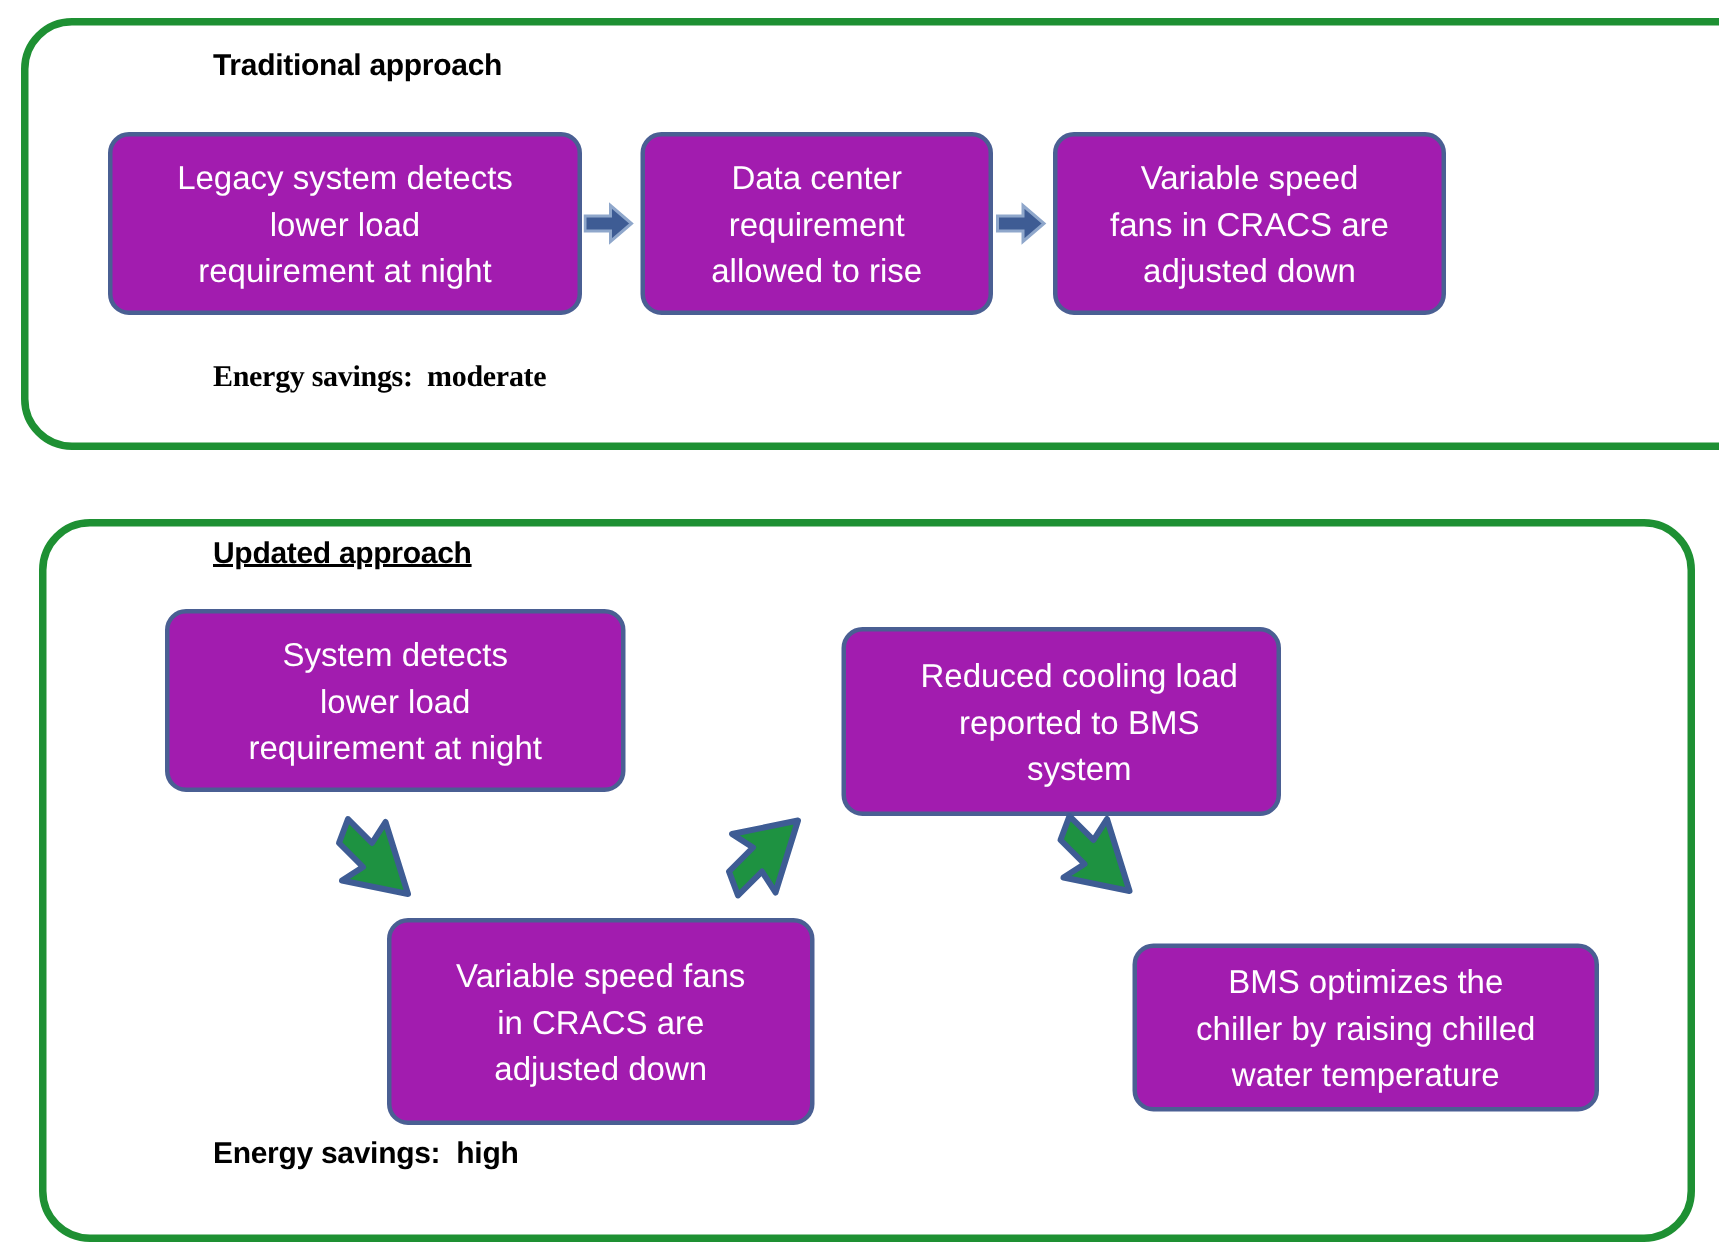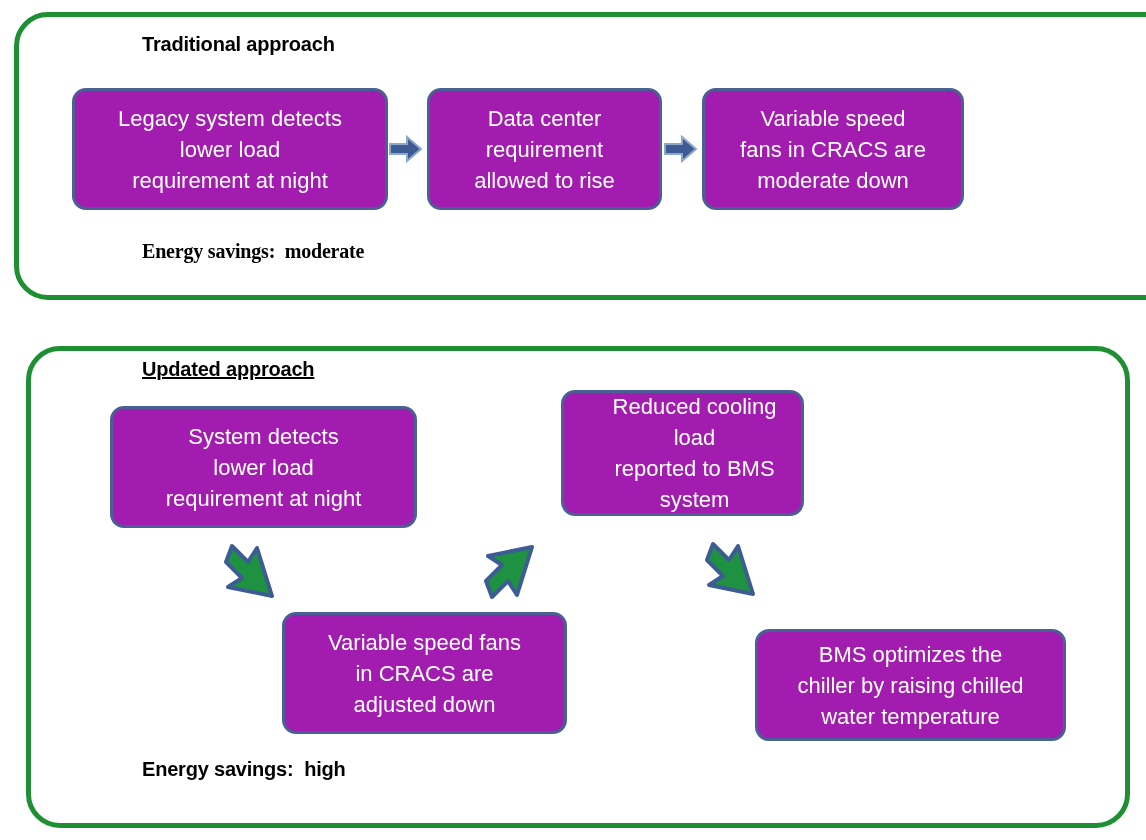--- a/index.html
+++ b/index.html
@@ -84,22 +84,22 @@
   }
   .pbox span { display: block; width: 100%; }
 
   
   #box-t1 { left: 72px;  top: 88px;  width: 316px; height: 122px; }
   #box-t2 { left: 427px; top: 88px;  width: 235px; height: 122px; }
   #box-t3 { left: 702px; top: 88px;  width: 262px; height: 122px; }
 
   
   #box-u1 { left: 110px; top: 406px; width: 307px; height: 122px; }
-  #box-u2 { left: 561px; top: 390px; width: 243px; height: 126px; padding-left: 32px; }
-  #box-u3 { left: 258px; top: 612px; width: 285px; height: 122px; margin-left: 24px; }
+  #box-u2 { left: 561px; top: 418px; width: 293px; height: 126px; padding-left: 32px; }
+  #box-u3 { left: 258px; top: 612px; width: 285px; height: 138px; }
   #box-u4 { left: 755px; top: 594px; width: 311px; height: 112px; margin-top: 35px; }
 
   
   .blue-arrow {
     position: absolute;
     width: 34px;
     height: 30px;
   }
   #arrow-t1 { left: 389px; top: 134px; }
   #arrow-t2 { left: 664px; top: 134px; }
@@ -139,21 +139,21 @@
 allowed to rise</span>
   </div>
 
   <svg class="blue-arrow" id="arrow-t2" viewBox="0 0 34 30">
     <path d="M1 10 H18 V3 L32 15 L18 27 V20 H1 Z" fill="#3E5C94" stroke="#8FA7CB" stroke-width="2" stroke-linejoin="miter"></path>
   </svg>
 
   <div class="pbox" id="box-t3">
     <span>Variable speed
 fans  in CRACS are
-moderate down</span>
+adjusted down</span>
   </div>
 
   <div class="caption" id="savings-traditional">Energy savings:  moderate</div>
 
   <div class="panel" id="panel-updated"></div>
 
   <div class="caption" id="caption-updated">Updated approach</div>
 
   <div class="pbox" id="box-u1">
     <span>System detects

